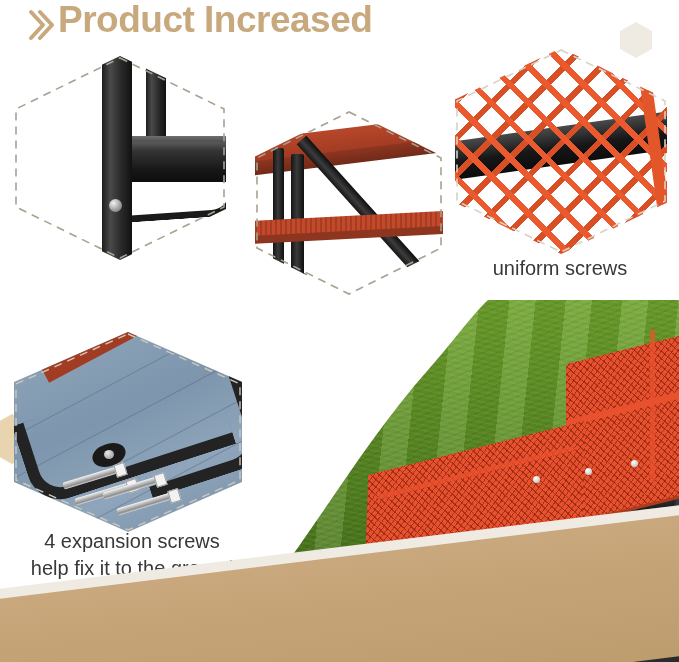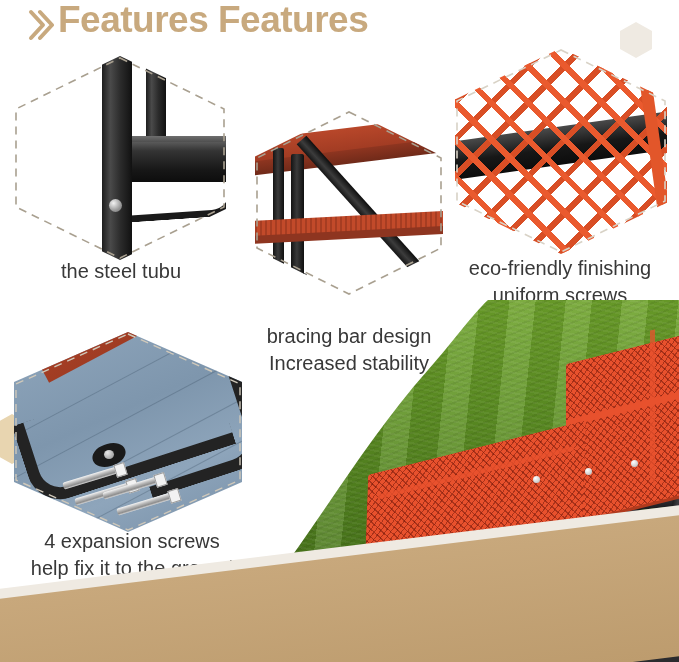--- a/index.html
+++ b/index.html
@@ -294,77 +294,71 @@
 
 <div id="canvas">
 
   <div id="header">
     <span id="chevron-icon">
       <svg width="26" height="34" viewBox="0 0 26 34">
         <path d="M3 4 L15 17 L3 30" fill="none" stroke="#c8a97e" stroke-width="4" stroke-linecap="round" stroke-linejoin="round"></path>
         <path d="M12 4 L24 17 L12 30" fill="none" stroke="#c8a97e" stroke-width="4" stroke-linecap="round" stroke-linejoin="round"></path>
       </svg>
     </span>
-    <div id="page-title">Features Features</div>
+    <div id="page-title">Product Increased</div>
     <div id="deco-hex"></div>
   </div>
 
   <div class="hex" id="panel1">
     <div id="p1-bg"></div>
     <div class="p1-post" id="p1-post-rear"></div>
     <div id="p1-arm-top"></div>
     <div id="p1-arm"></div>
     <div id="p1-hook"></div>
     <div class="p1-post" id="p1-post-main"></div>
     <div id="p1-bolt"></div>
   </div>
   <div class="hexborder" style="left:14px;top:56px;">
     <svg width="212" height="204" viewBox="0 0 212 204">
       <polygon points="106,2 210,53 210,151 106,202 2,151 2,53" fill="none" stroke="#a9a090" stroke-width="1.6" stroke-dasharray="8 6"></polygon>
     </svg>
   </div>
   <div class="caption" style="left:16px;top:258px;width:210px;">
-    <div>the steel tubu</div>
   </div>
 
   <div class="hex" id="panel2">
     <div id="p2-bg"></div>
     <div id="p2-top"></div>
     <div id="p2-top-face"></div>
     <div class="p2-leg" id="p2-leg-a"></div>
     <div class="p2-leg" id="p2-leg-b"></div>
     <div id="p2-diag"></div>
     <div id="p2-seat"></div>
     <div id="p2-seat-face"></div>
     <div id="p2-foot"></div>
   </div>
   <div class="hexborder" style="left:255px;top:110px;">
     <svg width="188" height="186" viewBox="0 0 188 186">
       <polygon points="94,2 186,48 186,138 94,184 2,138 2,48" fill="none" stroke="#a9a090" stroke-width="1.6" stroke-dasharray="8 6"></polygon>
     </svg>
   </div>
-  <div class="caption" style="left:243px;top:323px;width:212px;">
-    <div>bracing bar design</div>
-    <div>Increased stability</div>
-  </div>
 
   <div class="hex" id="panel3">
     <div id="p3-bg"></div>
     <div id="p3-bar"></div>
     <div id="p3-mesh"></div>
     <div id="p3-rail-l"></div>
     <div id="p3-rail-r"></div>
   </div>
   <div class="hexborder" style="left:455px;top:48px;">
     <svg width="212" height="206" viewBox="0 0 212 206">
       <polygon points="106,2 210,53 210,153 106,204 2,153 2,53" fill="none" stroke="#d8d2c6" stroke-width="1.6" stroke-dasharray="8 6"></polygon>
     </svg>
   </div>
   <div class="caption" style="left:446px;top:255px;width:228px;">
-    <div>eco-friendly finishing</div>
     <div>uniform screws</div>
   </div>
 
   <div style="position:absolute;left:-10px;top:414px;width:44px;height:50px;background:#e8d5b0;
               clip-path:polygon(50% 0%,100% 25%,100% 75%,50% 100%,0% 75%,0% 25%);"></div>
 
   <div class="hex" id="panel4">
     <div id="p4-bg"></div>
     <div class="p4-plank" style="top:40px;"></div>
     <div class="p4-plank" style="top:82px;"></div>

